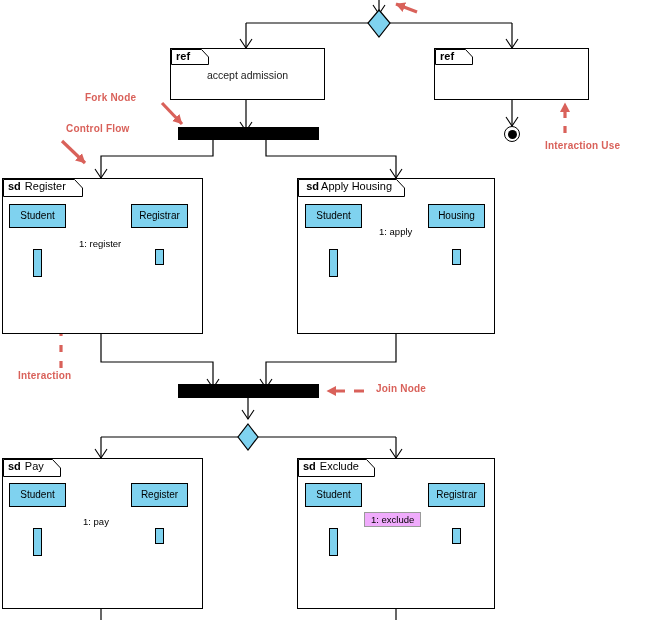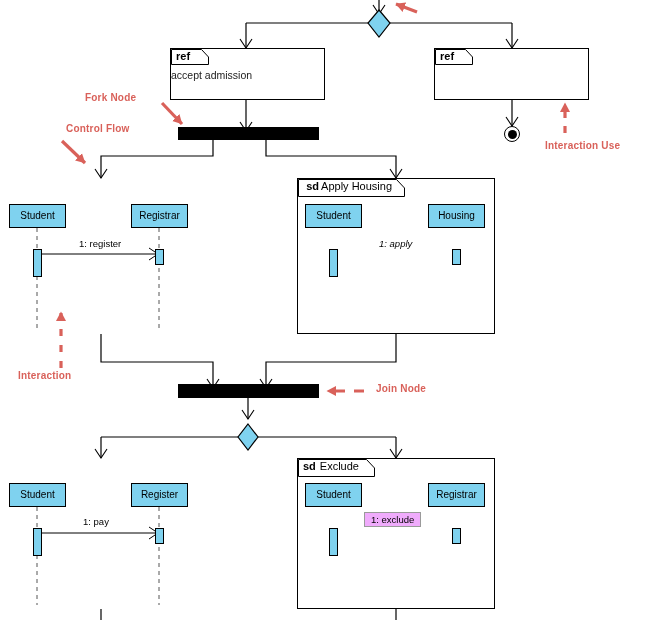--- a/index.html
+++ b/index.html
@@ -119,52 +119,68 @@
     <span class="dot"></span>
   </div>
 
   <div class="frame" style="left:170px;top:48px;width:155px;height:52px;">
     <div class="frame-tab" style="width:38px;">
       <svg width="38" height="16">
           <path d="M0.5,0.5 L30.5,0.5 L37.5,8 L37.5,15.5 L0.5,15.5 Z" fill="#fff" stroke="#000" stroke-width="1"></path>
         </svg>
       <span class="tab-text kw">ref</span>
     </div>
-    <div style="position:absolute;left:0;top:20px;width:100%;text-align:left;font-size:10.5px;color:#222;">accept admission</div>
+    <div style="position:absolute;left:0;top:20px;width:100%;text-align:center;font-size:10.5px;color:#222;">accept admission</div>
   </div>
 
   <div class="frame" style="left:434px;top:48px;width:155px;height:52px;">
     <div class="frame-tab" style="width:38px;">
       <svg width="38" height="16">
           <path d="M0.5,0.5 L30.5,0.5 L37.5,8 L37.5,15.5 L0.5,15.5 Z" fill="#fff" stroke="#000" stroke-width="1"></path>
         </svg>
       <span class="tab-text kw">ref</span>
     </div>
   </div>
 
+  <div class="frame" style="left:2px;top:178px;width:201px;height:156px;">
+    <div class="frame-tab" style="width:80px;">
+      <svg width="80" height="18">
+          <path d="M0.5,0.5 L71.5,0.5 L79.5,9 L79.5,17.5 L0.5,17.5 Z" fill="#fff" stroke="#000" stroke-width="1"></path>
+        </svg>
+      <span class="tab-text"><span class="kw">sd</span><span style="display:inline-block;width:4px;"></span><span>Register</span></span>
+    </div>
+  </div>
   <div class="lifeline-head" style="left:9px;top:204px;width:57px;">Student</div>
   <div class="lifeline-head" style="left:131px;top:204px;width:57px;">Registrar</div>
   <div class="activation" style="left:33px;top:249px;width:9px;height:28px;"></div>
   <div class="activation" style="left:155px;top:249px;width:9px;height:16px;"></div>
   <div class="msg-label" style="left:79px;top:238px;">1: register</div>
 
   <div class="frame" style="left:297px;top:178px;width:198px;height:156px;">
     <div class="frame-tab" style="width:107px;text-align:right;">
       <svg width="107" height="18">
           <path d="M0.5,0.5 L98.5,0.5 L106.5,9 L106.5,17.5 L0.5,17.5 Z" fill="#fff" stroke="#000" stroke-width="1"></path>
         </svg>
       <span class="tab-text"><span class="kw">sd</span><span style="display:inline-block;width:2px;"></span><span>Apply Housing</span></span>
     </div>
   </div>
   <div class="lifeline-head" style="left:305px;top:204px;width:57px;">Student</div>
   <div class="lifeline-head" style="left:428px;top:204px;width:57px;">Housing</div>
   <div class="activation" style="left:329px;top:249px;width:9px;height:28px;"></div>
   <div class="activation" style="left:452px;top:249px;width:9px;height:16px;"></div>
-  <div class="msg-label" style="left:379px;top:238px;font-style:italic;">1: apply</div>
-
+  <div class="msg-label" style="left:379px;top:226px;">1: apply</div>
+
+  <div class="frame" style="left:2px;top:458px;width:201px;height:151px;">
+    <div class="frame-tab" style="width:58px;">
+      <svg width="58" height="18">
+          <path d="M0.5,0.5 L49.5,0.5 L57.5,9 L57.5,17.5 L0.5,17.5 Z" fill="#fff" stroke="#000" stroke-width="1"></path>
+        </svg>
+      <span class="tab-text"><span class="kw">sd</span><span style="display:inline-block;width:4px;"></span><span>Pay</span></span>
+    </div>
+  </div>
   <div class="lifeline-head" style="left:9px;top:483px;width:57px;">Student</div>
   <div class="lifeline-head" style="left:131px;top:483px;width:57px;">Register</div>
   <div class="activation" style="left:33px;top:528px;width:9px;height:28px;"></div>
   <div class="activation" style="left:155px;top:528px;width:9px;height:16px;"></div>
   <div class="msg-label" style="left:83px;top:516px;">1: pay</div>
 
   <div class="frame" style="left:297px;top:458px;width:198px;height:151px;text-decoration:underline;">
     <div class="frame-tab" style="width:77px;">
       <svg width="77" height="18">
           <path d="M0.5,0.5 L68.5,0.5 L76.5,9 L76.5,17.5 L0.5,17.5 Z" fill="#fff" stroke="#000" stroke-width="1"></path>

